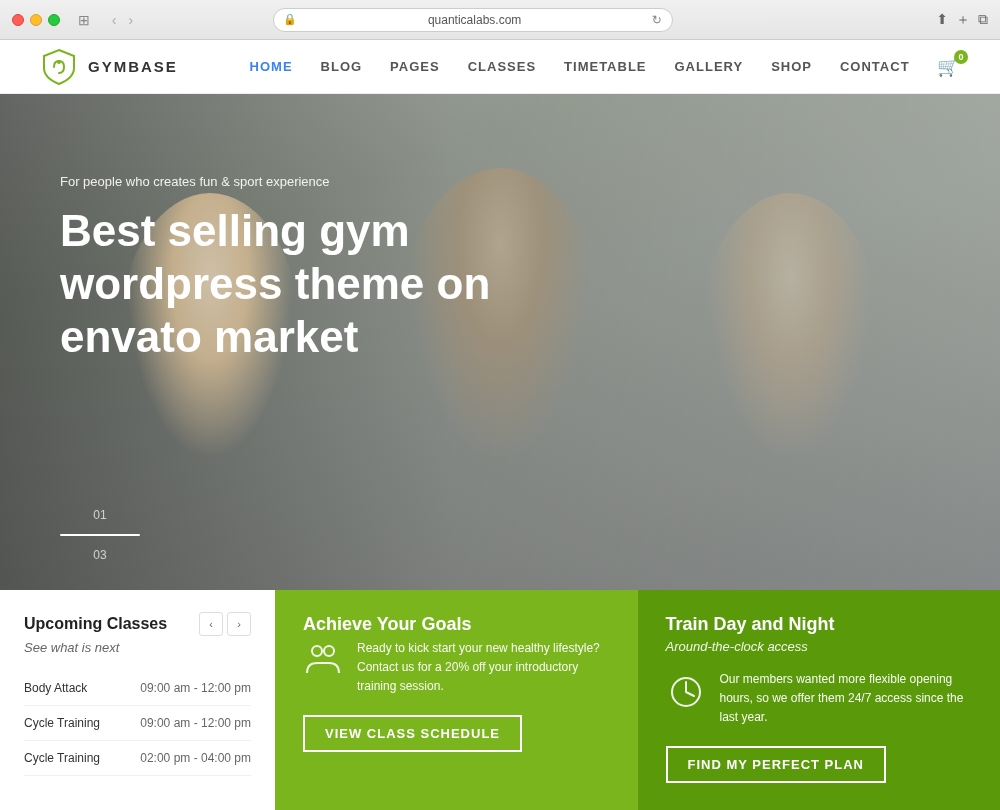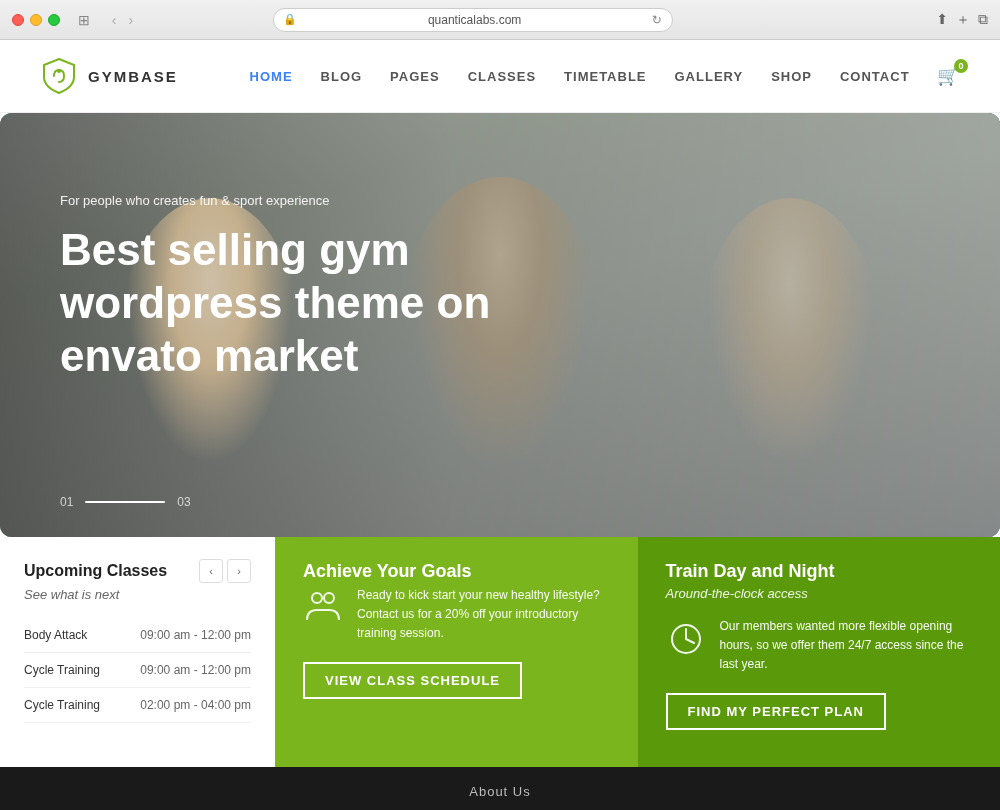--- a/index.html
+++ b/index.html
@@ -48,21 +48,21 @@
     
     .website {
       width: 1000px;
       height: 770px;
       overflow: hidden;
       background: white;
     }
 
     
     .site-header {
-      height: 73px;
+      height: 54px;
       background: white;
       display: flex;
       align-items: center;
       padding: 0 40px;
       border-bottom: 1px solid #eee;
       position: relative;
       z-index: 10;
     }
     .logo {
       display: flex;
@@ -109,24 +109,23 @@
       border-radius: 50%;
       display: flex;
       align-items: center;
       justify-content: center;
       font-weight: 700;
     }
 
     
     .hero {
       position: relative;
-      height: 424px;
+      height: 496px;
       overflow: hidden;
       background: #0369a1;
-      border-radius: 12px;
     }
     .hero-bg {
       width: 100%;
       height: 100%;
       background: linear-gradient(to right, rgba(80,80,80,0.5) 0%, rgba(40,40,40,0.2) 100%),
                   linear-gradient(135deg, #b8c4c0 0%, #a0a89e 30%, #8a8e84 60%, #9ca098 100%);
       position: absolute;
       top: 0; left: 0; right: 0; bottom: 0;
     }
     .hero-content {
@@ -148,20 +147,21 @@
       max-width: 480px;
     }
     .hero-slider-controls {
       position: absolute;
       bottom: 28px;
       left: 60px;
       display: flex;
       align-items: center;
       gap: 12px;
       color: white;
+      flex-direction: column;
     }
     .slider-num { font-size: 12px; opacity: 0.7; }
     .slider-bar-wrap { display: flex; gap: 3px; align-items: center; }
     .slider-bar { height: 2px; width: 80px; background: white; border-radius: 2px; }
 
     
     .bottom-sections {
       display: flex;
       height: 230px;
     }

